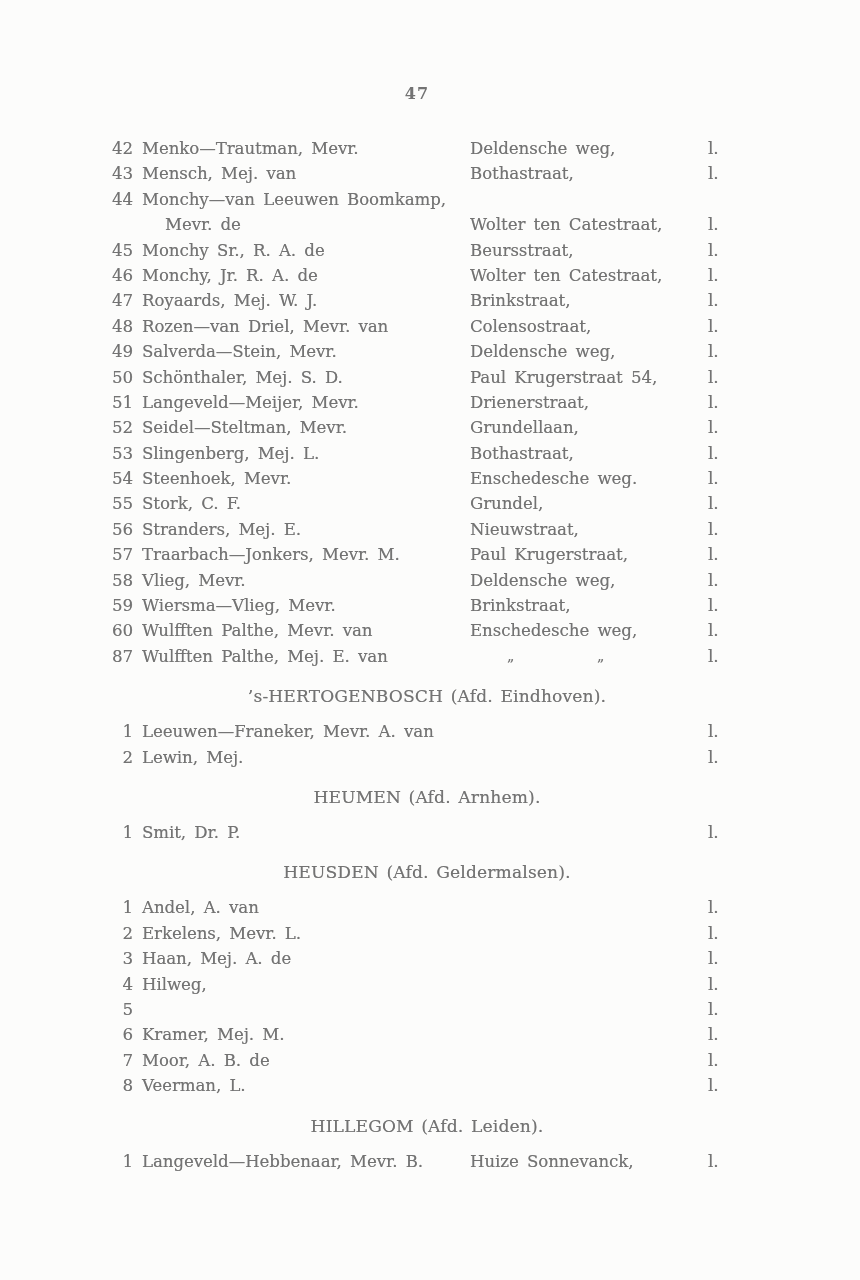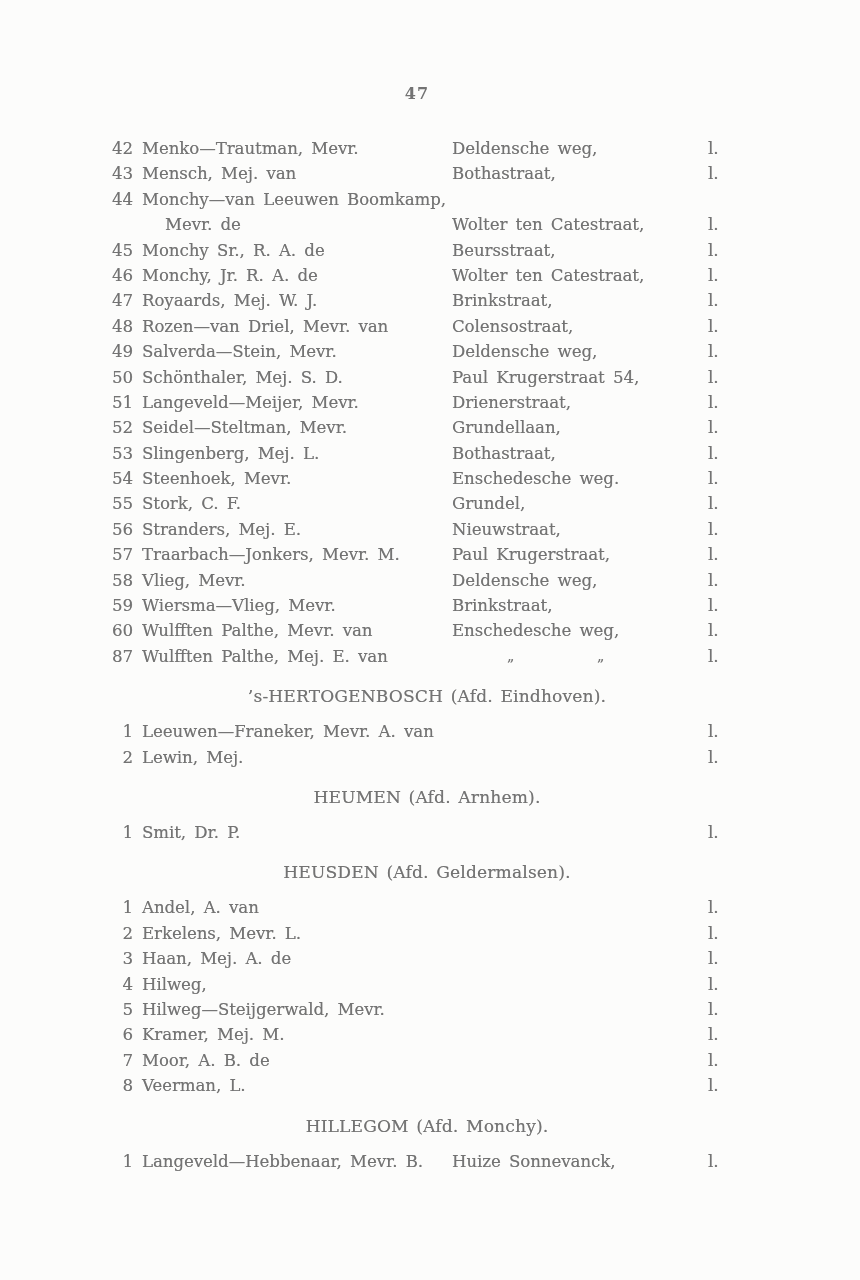--- a/index.html
+++ b/index.html
@@ -35,21 +35,21 @@
   .row span {
     position: absolute;
     top: 0;
     line-height: 25.4px;
     white-space: nowrap;
     word-spacing: 3px;
   }
   .num  { left: 0; width: 36px; text-align: right; }
   .name { left: 45px; }
   .name.cont { left: 68px; }
-  .street { left: 355px; }
+  .street { left: 373px; }
   .street.d1 { left: 410px; font-size: 14px; }
   .street.d2 { left: 500px; font-size: 14px; }
   .mark { left: 611px; }
   .section-heading {
     text-align: center;
     font-weight: normal;
     font-size: 17px;
     line-height: 26px;
     margin: 14px 0 10px 0;
     width: 660px;
@@ -220,39 +220,38 @@
         <span class="name">Haan, Mej. A. de</span>
         <span class="mark">l.</span>
       </div>
       <div class="row">
         <span class="num">4</span>
         <span class="name">Hilweg,</span>
         <span class="mark">l.</span>
       </div>
       <div class="row">
         <span class="num">5</span>
-        <span class="name">Hilweg—Steijgerwald, Mevr.</span>
         <span class="mark">l.</span>
       </div>
       <div class="row">
         <span class="num">6</span>
         <span class="name">Kramer, Mej. M.</span>
         <span class="mark">l.</span>
       </div>
       <div class="row">
         <span class="num">7</span>
         <span class="name">Moor, A. B. de</span>
         <span class="mark">l.</span>
       </div>
       <div class="row">
         <span class="num">8</span>
         <span class="name">Veerman, L.</span>
         <span class="mark">l.</span>
       </div>
-      <div class="section-heading">HILLEGOM (Afd. Monchy).</div>
+      <div class="section-heading">HILLEGOM (Afd. Leiden).</div>
       <div class="row">
         <span class="num">1</span>
         <span class="name">Langeveld—Hebbenaar, Mevr. B.</span>
         <span class="street">Huize Sonnevanck,</span>
         <span class="mark">l.</span>
       </div>
     </div>
 </div>
 
 </body></html>

